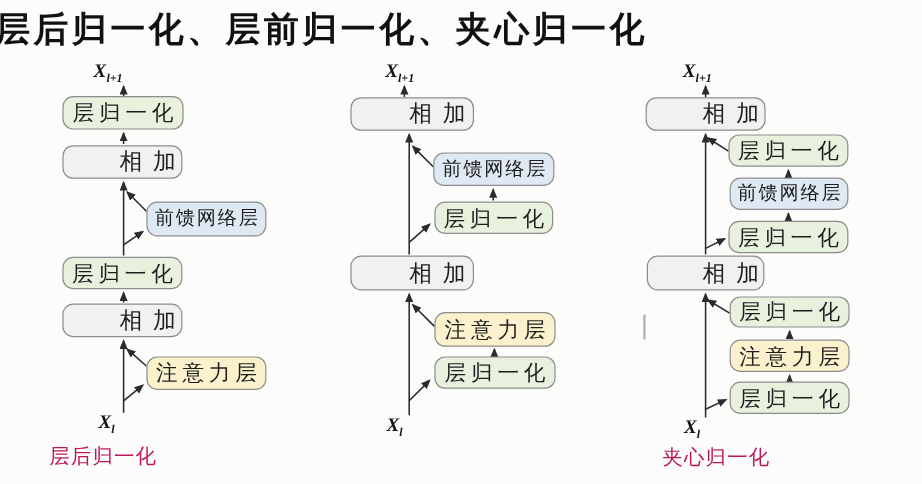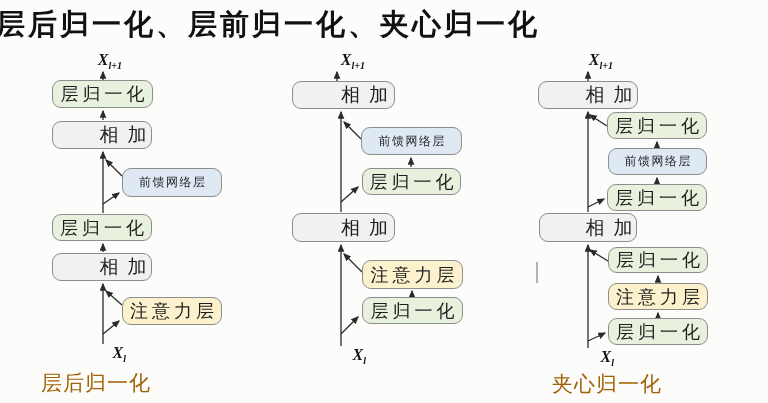--- a/index.html
+++ b/index.html
@@ -18,30 +18,30 @@
   }
   .box{
     position:absolute;z-index:2;
     box-sizing:border-box;
     border:1.5px solid #8d8d8d;border-radius:9px;
     display:flex;align-items:center;justify-content:center;
     color:#1d1d1d;white-space:nowrap;text-align:right;
   }
   .t2{font-size:19px;letter-spacing:9px;text-indent:9px;padding-left:42px;}
   .t4{font-size:18px;letter-spacing:4px;text-indent:4px;}
-  .t5{font-size:12px;letter-spacing:1.5px;text-indent:1.5px;}
+  .t5{font-size:16px;letter-spacing:1.5px;text-indent:1.5px;}
   .xlabel{
-    position:absolute;z-index:3;width:44px;text-align:right;
+    position:absolute;z-index:3;width:44px;text-align:left;
     font-size:16px;font-weight:bold;font-style:italic;color:#141414;
     white-space:nowrap;
   }
   .xlabel sub{font-size:10px;font-weight:bold;font-style:italic;}
   .caption{
     position:absolute;z-index:3;
-    font-size:21px;color:#a16207;letter-spacing:1px;white-space:nowrap;
+    font-size:17px;color:#be185d;letter-spacing:1px;white-space:nowrap;
   }
 </style>
 </head>
 <body>
 
 <div id="canvas">
 
   <svg id="wires" width="768" height="403" viewBox="0 0 768 403">
     <defs>
       <marker id="ah" markerWidth="7" markerHeight="6" refX="5.2" refY="2.6" orient="auto">

